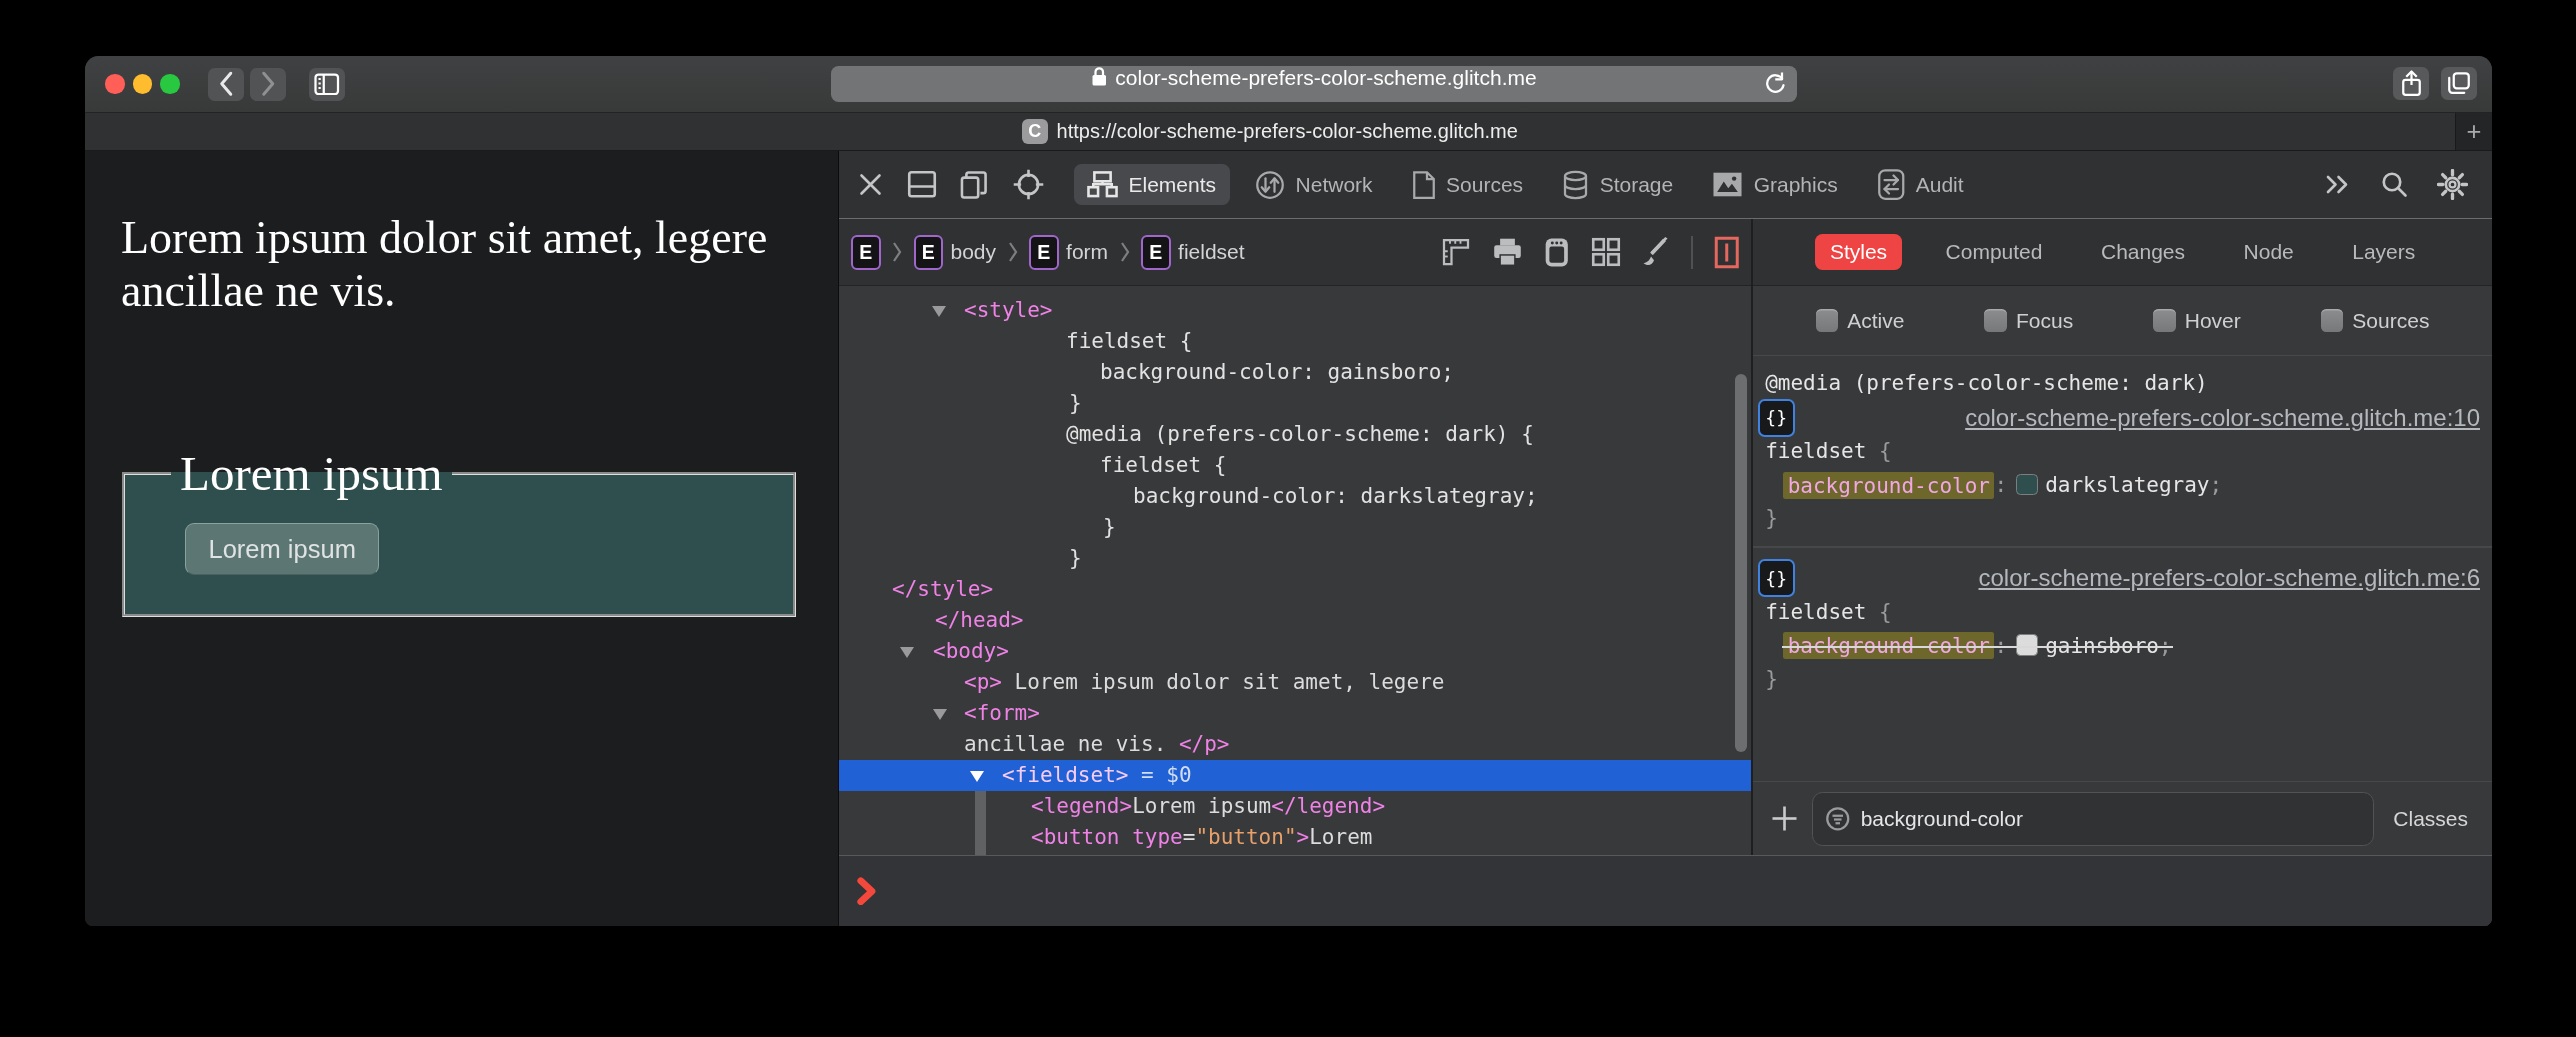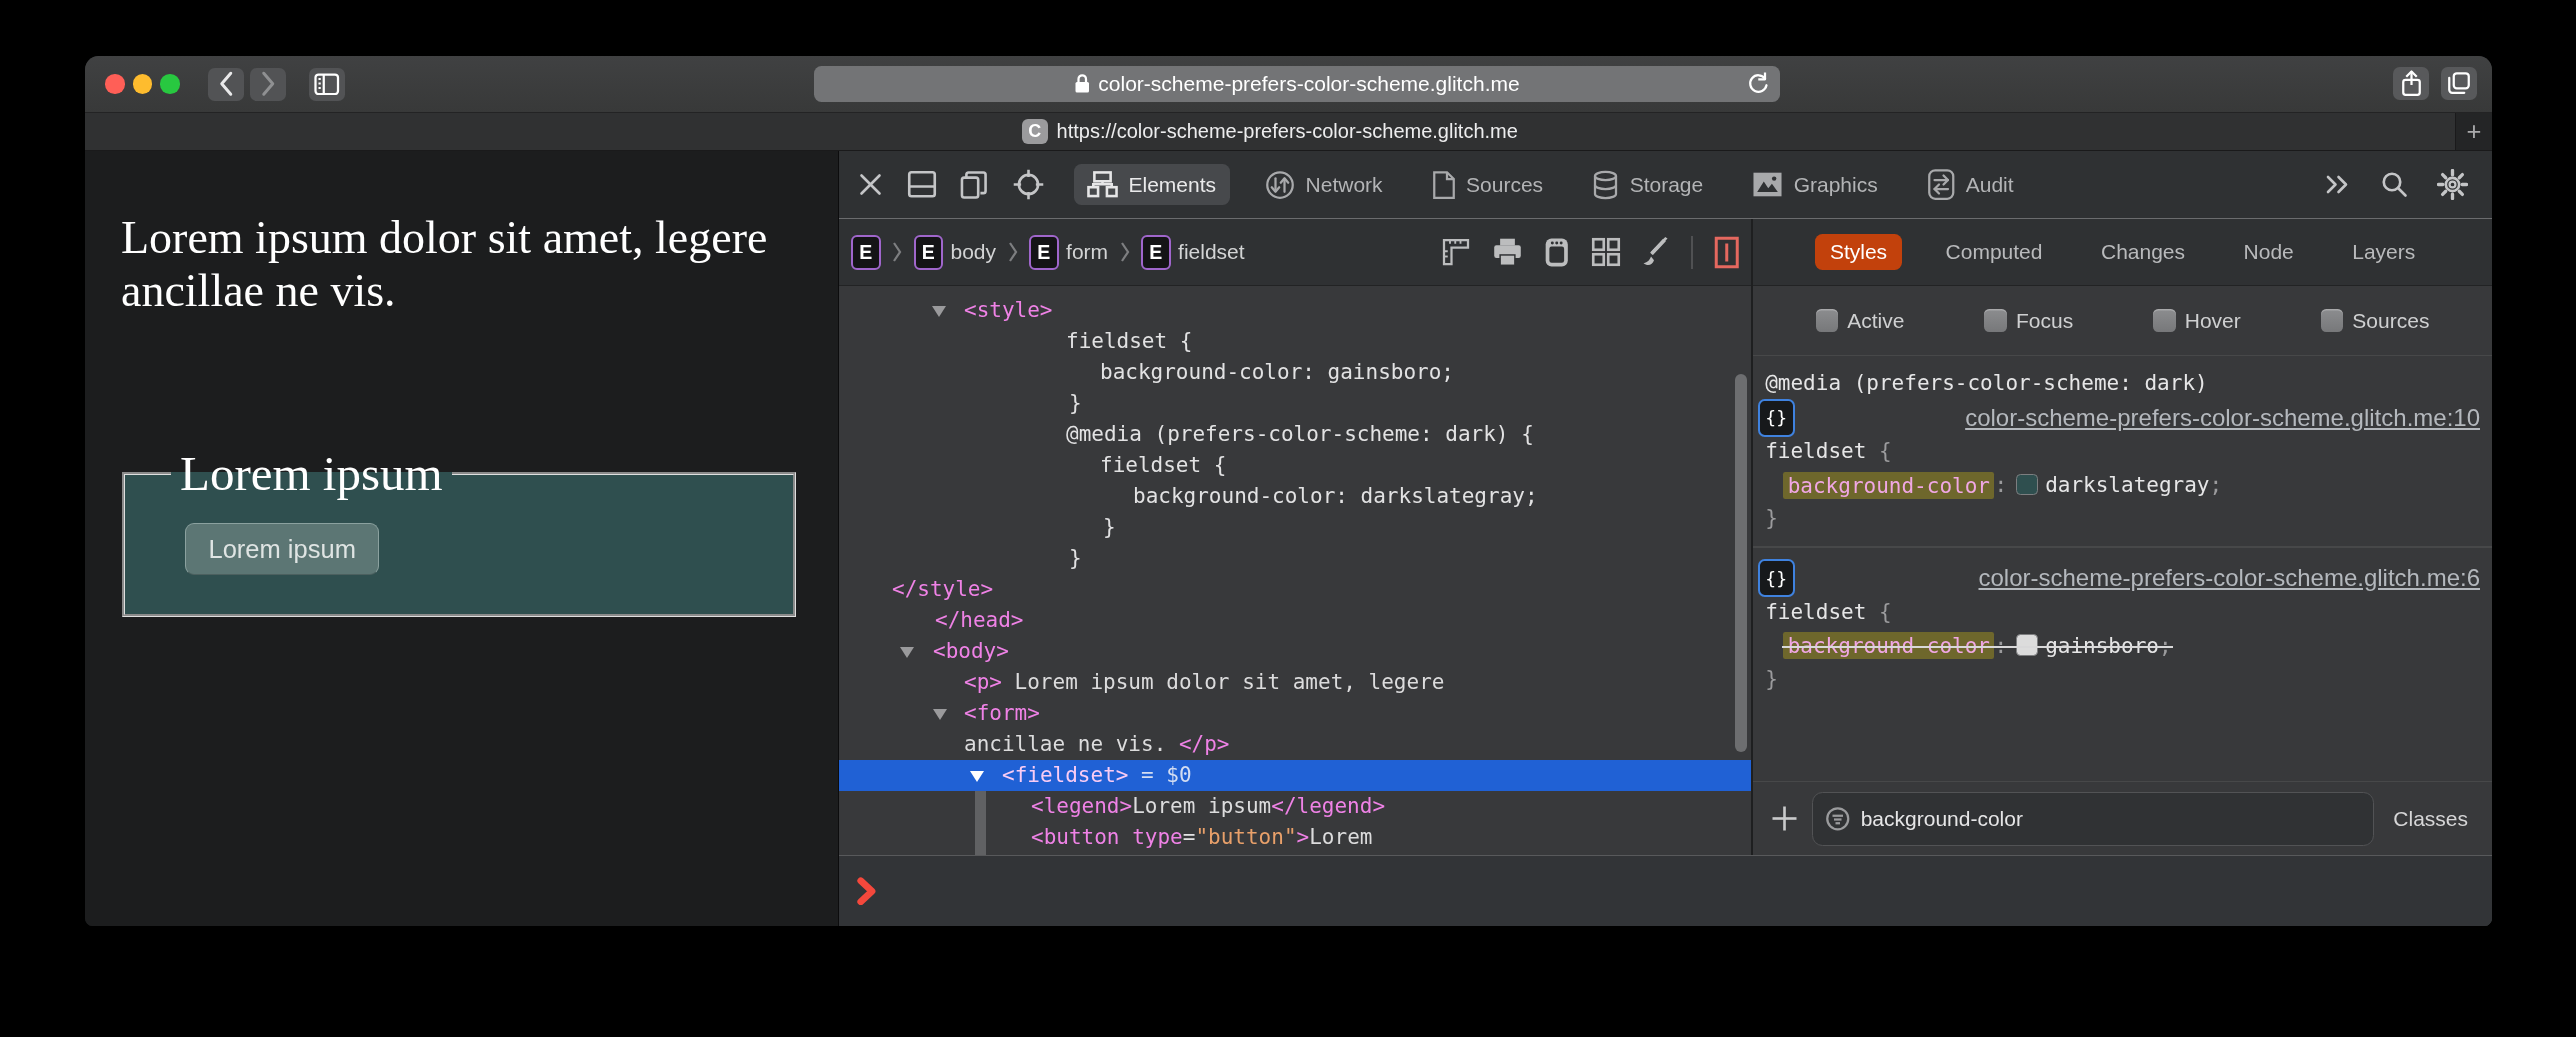--- a/index.html
+++ b/index.html
@@ -9,22 +9,22 @@
           overflow:hidden;background:#1c1d1e;box-shadow:0 22.5px 60px rgba(0,0,0,.8);}
 
   
   .titlebar{position:relative;height:56px;background:linear-gradient(#404142,#383939);border-bottom:0.7px solid #232324;
             display:flex;align-items:center;}
   .lights{display:flex;gap:8.2px;margin-left:20px;}
   .light{width:19.5px;height:19.5px;border-radius:50%;}
   .nav-group{display:flex;gap:6px;margin-left:28.5px;}
   .chrome-btn{width:36px;height:33px;border-radius:6.7px;background:#525355;display:flex;align-items:center;justify-content:center;}
   .sidebar-btn{margin-left:22.5px;}
-  .urlfield{position:absolute;left:729px;width:966px;height:36px;top:9.7px;border-radius:7.5px;background:#737476;
-            display:flex;align-items:center;justify-content:center;color:#fff;font-size:21px;gap:7.5px;}
+  .urlfield{position:absolute;left:746px;width:966px;height:36px;top:9.7px;border-radius:7.5px;background:#737476;
+            display:flex;justify-content:center;color:#fff;font-size:21px;gap:7.5px;}
   .url-reload{position:absolute;right:10.5px;top:5.2px;}
   .tb-right{position:absolute;right:15px;top:10.5px;display:flex;gap:12px;}
   .tb-right .chrome-btn{background:#58595b;}
 
   
   .tabbar{position:relative;height:37px;background:#303132;border-bottom:1.5px solid #1a1a1b;display:flex;align-items:center;}
   .tab{flex:1;display:flex;align-items:center;justify-content:center;gap:9px;height:100%;}
   .favicon{width:25.5px;height:25.5px;border-radius:6px;background:#9b9b9d;color:#fff;font-size:18px;font-weight:bold;
            display:flex;align-items:center;justify-content:center;}
   .taburl{color:#ededee;font-size:20px;}
@@ -41,21 +41,21 @@
   .page fieldset{position:absolute;left:37px;top:294px;width:674px;height:172px;box-sizing:border-box;
                  background:#2f4f4f;border:3.7px groove #dfdfdf;margin:0;padding:0;}
   .page legend{margin-left:46px;padding:0 9px;color:#fff;font-family:"Liberation Serif",serif;font-size:49px;}
   .page .pbtn{margin:21px 0 0 60px;background:#5c7674;color:#dfe4e3;border:1.5px solid #8ba19f;border-bottom-color:#4c605f;
               border-radius:9px;font-size:25.5px;padding:10.5px 22.5px;font-family:"Liberation Sans",sans-serif;}
 
   
   .devtools{flex:1;display:flex;flex-direction:column;background:#38393b;border-left:1.5px solid #0c0c0d;min-width:0;}
   .dt-toolbar{height:67px;flex:none;background:#2f3133;border-bottom:1.5px solid #6b6c6e;display:flex;align-items:center;padding:0 18px;}
   .dt-winctl{display:flex;gap:22.5px;align-items:center;color:#bfc0c2;}
-  .dt-tabs{display:flex;gap:22px;margin-left:30px;align-items:center;}
+  .dt-tabs{display:flex;gap:12px;margin-left:30px;align-items:center;}
   .dt-tab{display:flex;align-items:center;gap:10.5px;font-size:21px;color:#b3b4b6;padding:6.7px 13.5px;border-radius:7.5px;}
   .dt-tab.active{background:#47494c;color:#eaeaeb;}
   .dt-tools-right{margin-left:auto;display:flex;gap:28.5px;align-items:center;color:#bfc0c2;padding-right:6px;}
 
   .dt-main{flex:1;display:flex;min-height:0;}
   .dt-left{width:912px;flex:none;display:flex;flex-direction:column;min-height:0;}
   .crumbbar{height:66px;flex:none;background:#2f3133;border-bottom:1.5px solid #222324;display:flex;align-items:center;padding:0 12px;}
   .crumbs{display:flex;align-items:center;gap:10.5px;}
   .ebadge{width:25.5px;height:31px;border:2.2px solid #a066cc;border-radius:6px;background:#141416;color:#fff;
           font-size:19.5px;font-weight:bold;display:flex;align-items:center;justify-content:center;}
@@ -73,21 +73,21 @@
   .text{color:#dcdcdd;} .plain{color:#e2e2e3;} .eq{color:#bac4d8;}
   .selrow .tag{color:#f9ccf4;} .selrow .eq{color:#d3ddf2;}
   .guidebar{position:absolute;left:136px;top:500px;width:10.5px;height:69px;background:#606163;}
   .vscroll{position:absolute;right:4.5px;top:88px;width:12px;height:378px;border-radius:6px;background:#6d6e70;}
 
   .dt-divider{width:2.2px;background:#1e1f20;flex:none;}
 
   .dt-right{flex:1;display:flex;flex-direction:column;min-width:0;}
   .styles-tabs{height:66px;flex:none;background:#2f3133;border-bottom:1.5px solid #222324;display:flex;align-items:center;justify-content:center;gap:28.5px;font-size:21px;color:#b9babc;}
   .stab{padding:6px 15px;border-radius:7.5px;}
-  .stab.active{background:#c2410c;color:#fff;}
+  .stab.active{background:#ef4444;color:#fff;}
   .pseudo-row{height:69px;flex:none;border-bottom:1.5px solid #474849;display:flex;align-items:center;justify-content:space-around;padding:0 22.5px;}
   .pseudo{display:flex;align-items:center;gap:9px;color:#cfd0d1;font-size:21px;}
   .pcheck{width:22.5px;height:22.5px;border-radius:5.2px;background:linear-gradient(#8c8d8f,#77787a);box-shadow:inset 0 1.5px 0 rgba(255,255,255,.25);}
   .rules{flex:1;overflow:hidden;font-family:"DejaVu Sans Mono",monospace;font-size:21px;color:#e6e6e7;padding-top:12px;}
   .rline{height:31px;line-height:31px;padding-left:12px;white-space:pre;}
   .origin-line{height:37px;display:flex;align-items:center;padding:0 12px 0 4.5px;}
   .brace-badge{width:33px;height:34px;border:2.2px solid #3f82df;border-radius:6.7px;background:#17191b;color:#fff;
                font-size:18px;display:flex;align-items:center;justify-content:center;flex:none;}
   .source-link{margin-left:auto;font-family:"Liberation Sans",sans-serif;font-size:24px;color:#b4b8bd;text-decoration:underline;}
   .decl-line{height:36px;line-height:36px;padding-left:30px;white-space:pre;}

